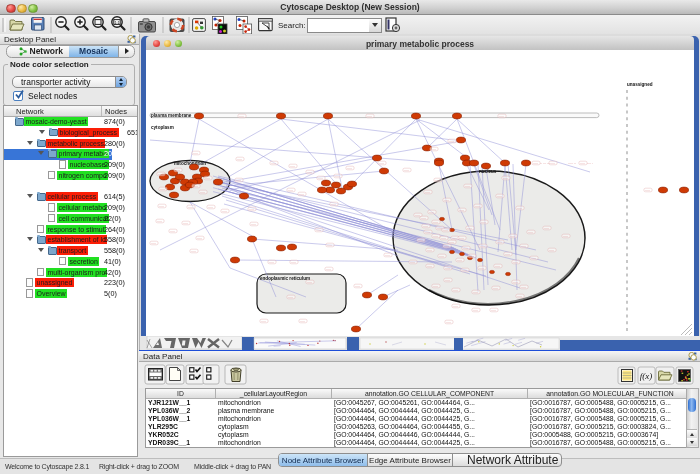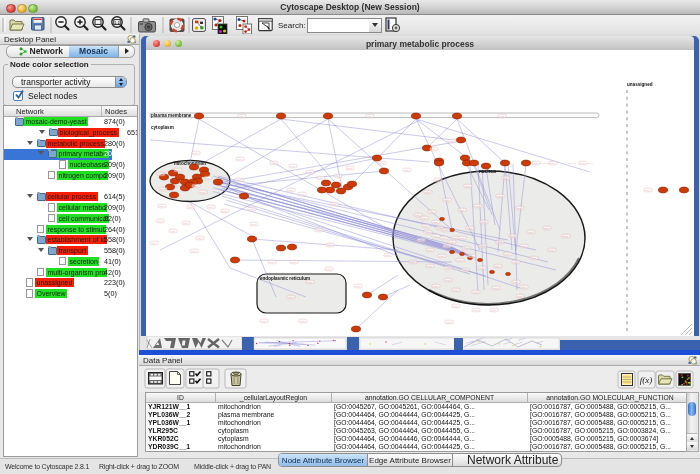--- a/index.html
+++ b/index.html
@@ -712,21 +712,21 @@
         <circle cx="246" cy="6" r="0.7" fill="#b55"></circle>
         <line x1="252" y1="9" x2="262" y2="6" stroke="#aac" stroke-width="0.4"></line>
         <circle cx="285" cy="8" r="0.7" fill="#cc3"></circle>
         <line x1="295" y1="6" x2="306" y2="9" stroke="#aac" stroke-width="0.4"></line>
         <rect x="314" y="2" width="9" height="13" fill="#3a62ae"></rect>
         <rect x="420" y="4" width="141" height="10" fill="#3a62ae"></rect>
       </svg>
   </div>
 </div>
 
-<div class="abs" style="left:139px;top:350px;width:561px;height:108px;background:#e8e8e8;border-top:5px solid #1d4ed8;">
+<div class="abs" style="left:139px;top:350px;width:561px;height:108px;background:#e8e8e8;border-top:1px solid #1d4ed8;">
   <div class="abs" style="left:0;top:0;width:561px;height:10px;background:linear-gradient(#f5f5f5,#d8d8d8);border-bottom:1px solid #aaa;">
     <div class="abs" style="left:4px;top:0.5px;font-size:8px;color:#222;">Data Panel</div>
     <svg class="abs" style="left:549px;top:1px" width="9" height="9" viewBox="0 0 9 9">
         <rect x="6" y="0.5" width="2.4" height="2" fill="#3a62a0"></rect>
         <rect x="0.5" y="5.8" width="2.4" height="2" fill="#3a62a0"></rect>
         <rect x="6.2" y="6.2" width="2.4" height="2" fill="#3a62a0"></rect>
         <circle cx="3.6" cy="3.1" r="2.7" fill="#eef3fc" stroke="#a5913c" stroke-width="0.9"></circle>
         <circle cx="5.6" cy="5.4" r="2.7" fill="#fbfdff" stroke="#a5913c" stroke-width="0.9"></circle>
       </svg>
   </div>

